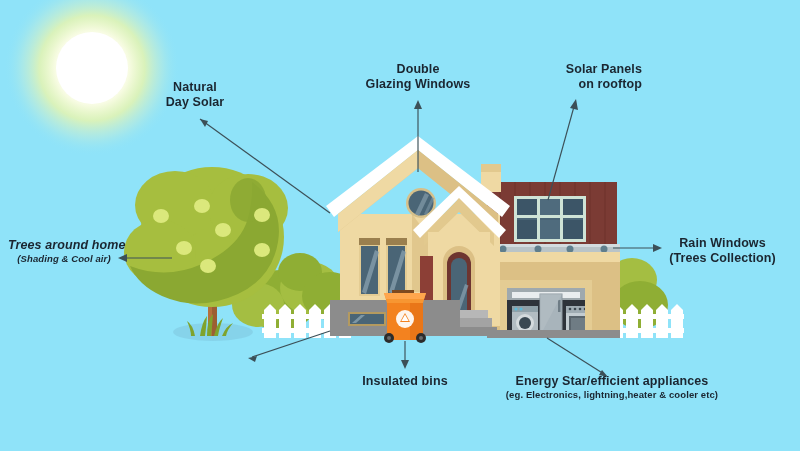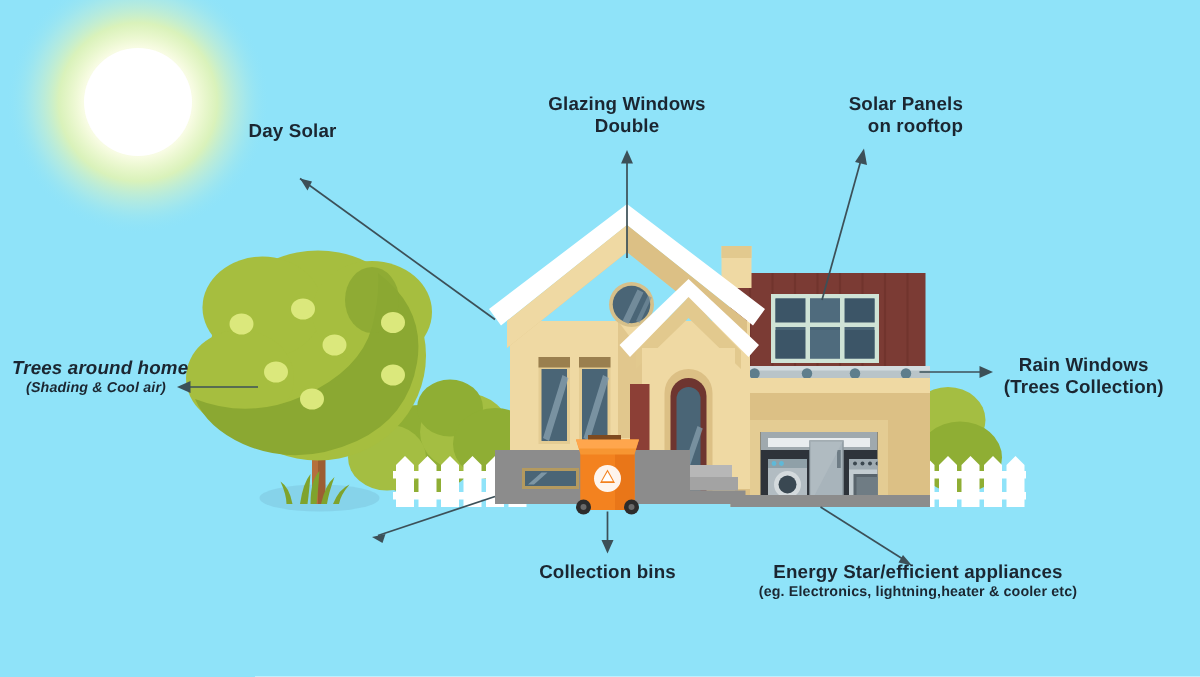--- a/index.html
+++ b/index.html
@@ -291,26 +291,27 @@
 
       <line x1="405" y1="341" x2="405" y2="365"></line>
       <polygon points="405,369 401,360 409,360" fill="#3C5058" stroke="none"></polygon>
 
       <line x1="547" y1="338" x2="604" y2="374"></line>
       <polygon points="608,377 599,375 602,370" fill="#3C5058" stroke="none"></polygon>
     </g>
   </svg>
 
   <div class="lbl" style="left:140px;top:80px;width:110px;">
+    <div class="t1">Natural</div>
     <div class="t1">Day Solar</div>
   </div>
 
   <div class="lbl" style="left:338px;top:62px;width:160px;">
+    <div class="t1">Double</div>
     <div class="t1">Glazing Windows</div>
-    <div class="t1">Double</div>
   </div>
 
   <div class="lbl" style="left:512px;top:62px;width:130px;text-align:right;">
     <div class="t1">Solar Panels</div>
     <div class="t1">on rooftop</div>
   </div>
 
   <div class="lbl" style="left:8px;top:238px;width:112px;font-style:italic;">
     <div class="t1">Trees around home</div>
     <div class="t2">(Shading &amp; Cool air)</div>
@@ -318,21 +319,21 @@
 
   <div class="lbl" style="left:650px;top:236px;width:145px;">
     <div class="t1">Rain Windows</div>
     <div class="t1">(Trees Collection)</div>
   </div>
 
   <div class="lbl" style="left:152px;top:353px;width:100px;">
   </div>
 
   <div class="lbl" style="left:345px;top:374px;width:120px;">
-    <div class="t1">Collection bins</div>
+    <div class="t1">Insulated bins</div>
   </div>
 
   <div class="lbl" style="left:495px;top:374px;width:234px;">
     <div class="t1">Energy Star/efficient appliances</div>
     <div class="t2">(eg. Electronics, lightning,heater &amp; cooler etc)</div>
   </div>
 
 </div>
 
 </body></html>

